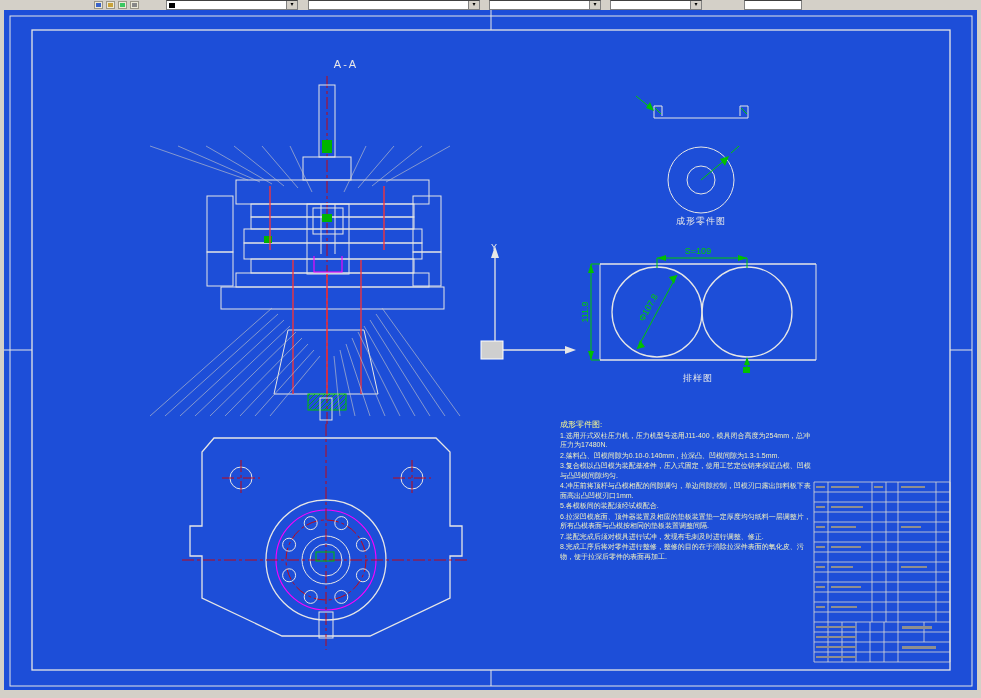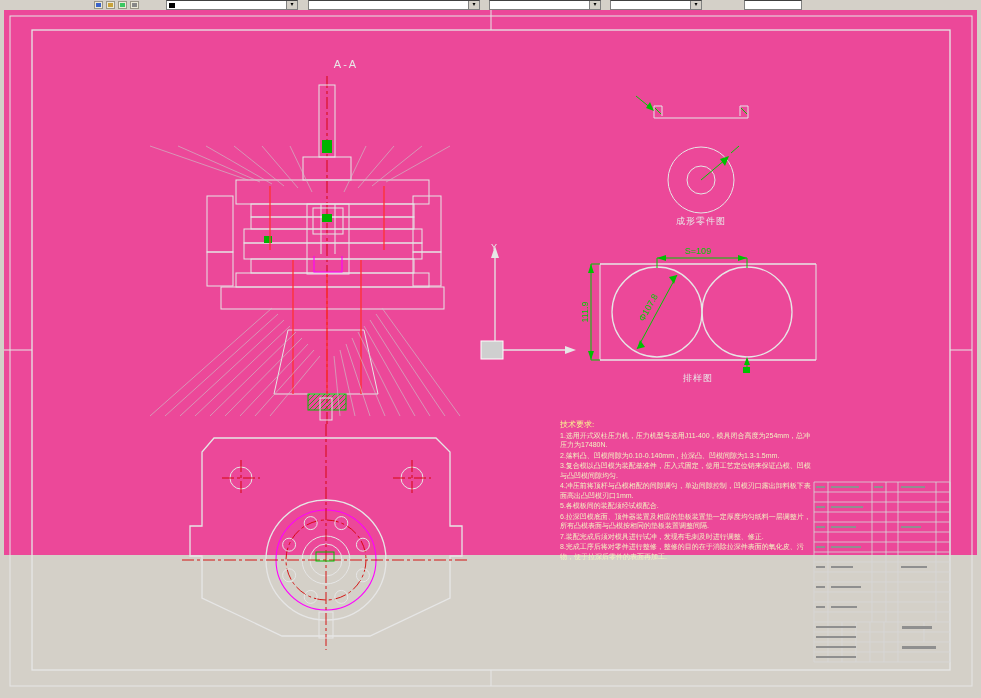--- a/index.html
+++ b/index.html
@@ -8,21 +8,21 @@
           font-family:"Liberation Sans",sans-serif;}
   
   .toolbar{position:absolute;top:0;left:0;width:981px;height:10px;background:#d4d0c8;}
   .tb-icon{position:absolute;top:1px;width:9px;height:8px;background:#ece9d8;border:1px solid #9a9687;}
   .tb-icon i{display:block;width:5px;height:4px;margin:1px auto 0;}
   .combo{position:absolute;top:0;height:10px;background:#ffffff;border:1px solid #7f7f7f;border-top-color:#404040;}
   .combo .dd{position:absolute;right:0;top:0;width:11px;height:8px;background:#d4d0c8;border-left:1px solid #808080;
              font-size:6px;line-height:7px;text-align:center;color:#000;}
   .combo .chip{position:absolute;left:2px;top:2px;width:6px;height:5px;background:#000;}
   
-  .canvas{position:absolute;left:4px;top:10px;width:973px;height:545px;background:#ec4899;}
+  .canvas{position:absolute;left:4px;top:10px;width:973px;height:680px;background:#1d4ed8;}
   svg{display:block;}
   svg text{fill:#e8e8e8;font-family:"Liberation Sans",sans-serif;}
   .w{stroke:#e6e6e6;stroke-width:1;fill:none;}
   .w2{stroke:#e6e6e6;stroke-width:1.3;fill:none;}
   .wt{stroke:#c9c9c9;stroke-width:0.6;fill:none;}
   .r{stroke:#ff3232;stroke-width:1.3;fill:none;}
   .cl{stroke:#d40000;stroke-width:0.9;fill:none;stroke-dasharray:12 3 3 3;}
   .m{stroke:#ff00ff;stroke-width:1.1;fill:none;}
   .g{stroke:#00c800;stroke-width:1;fill:none;}
   .gt{fill:#00d000;font-size:9px;}
@@ -243,21 +243,21 @@
             <rect x="812" y="626" width="40" height="2"></rect>
           <rect x="812" y="636" width="40" height="2"></rect>
             <rect x="812" y="646" width="40" height="2"></rect>
           <rect x="898" y="616" width="30" height="3"></rect>
             <rect x="898" y="636" width="34" height="3"></rect>
         </g>
       </g>
     </svg>
 
     <div class="tech">
-      <p class="tech-title">技术要求:</p>
+      <p class="tech-title">成形零件图:</p>
       <p>1.选用开式双柱压力机，压力机型号选用J11-400，模具闭合高度为254mm，总冲压力为17480N.</p>
       <p>2.落料凸、凹模间隙为0.10-0.140mm，拉深凸、凹模间隙为1.3-1.5mm.</p>
       <p>3.复合模以凸凹模为装配基准件，压入式固定，使用工艺定位销来保证凸模、凹模与凸凹模间隙均匀.</p>
       <p>4.冲压前将顶杆与凸模相配的间隙调匀，单边间隙控制，凹模刃口露出卸料板下表面高出凸凹模刃口1mm.</p>
       <p>5.各模板间的装配须经试模配合.</p>
       <p>6.拉深凹模底面、顶件器装置及相应的垫板装置垫一定厚度均匀纸料一层调整片，所有凸模表面与凸模按相同的垫板装置调整间隔.</p>
       <p>7.装配完成后须对模具进行试冲，发现有毛刺及时进行调整、修正.</p>
       <p>8.完成工序后将对零件进行整修，整修的目的在于消除拉深件表面的氧化皮、污物，便于拉深后零件的表面再加工.</p>
     </div>
 

